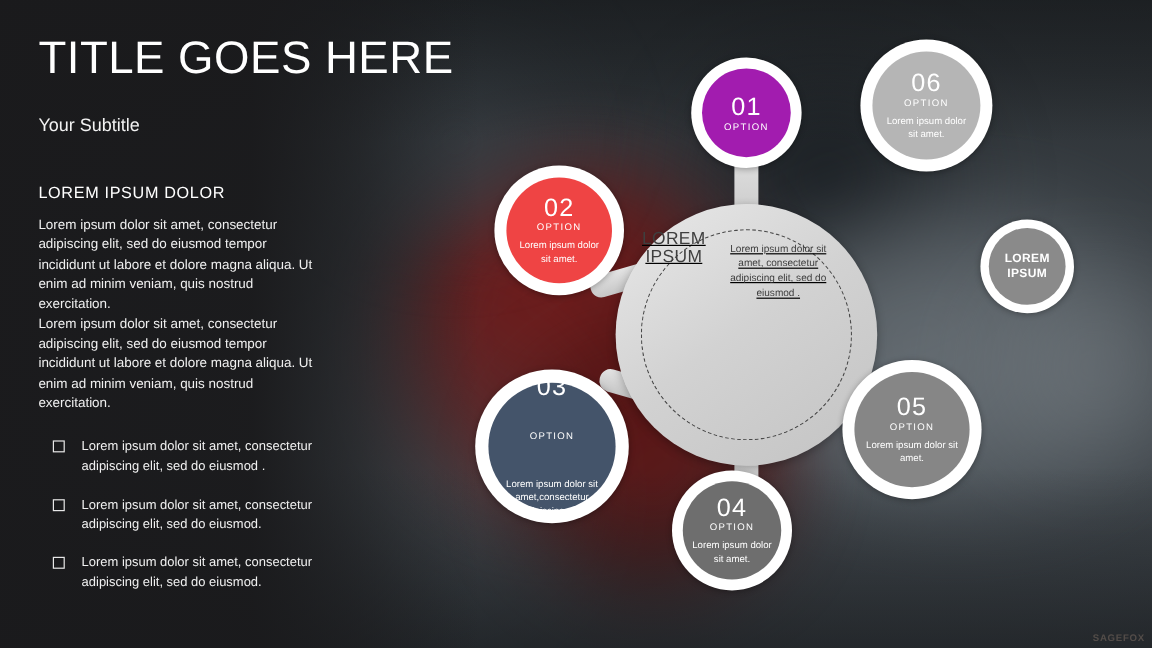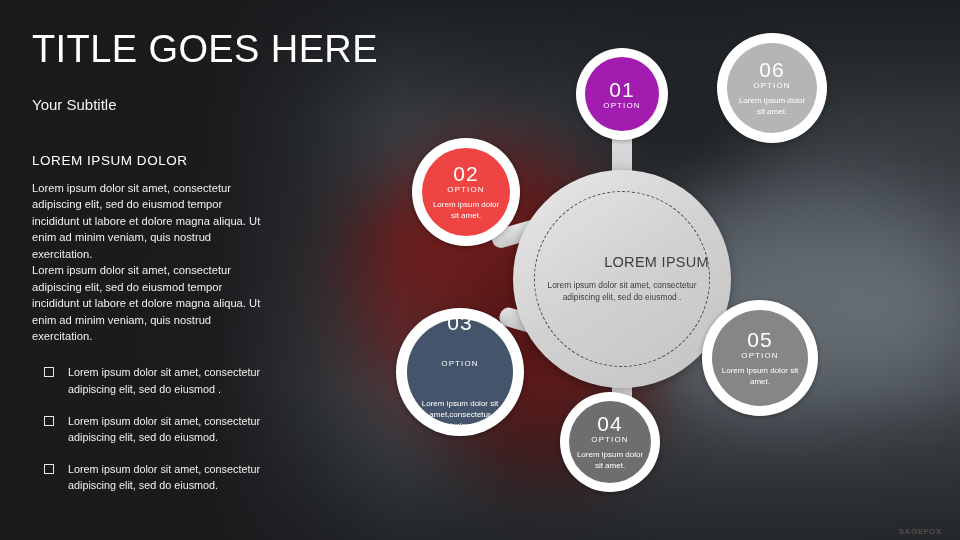--- a/index.html
+++ b/index.html
@@ -182,25 +182,26 @@
     position: absolute;
     border-radius: 50%;
     background: linear-gradient(145deg, #e9e9e9 0%, #d2d2d2 48%, #c3c3c3 100%);
     box-shadow: 0 2px 8px rgba(0,0,0,.3);
     display: flex; align-items: center; justify-content: center;
   }
   .hub-dotted {
     border-radius: 50%;
     border: 1.5px dashed #4a4a4a;
     display: flex;
-    flex-direction: column;
-    align-items: flex-end;
+    flex-direction: row;
+    align-items: flex-start;
     justify-content: center;
     text-align: center;
     box-sizing: border-box;
+    text-decoration: underline;
   }
   .hub-title {
     font-size: 14.5px;
     font-weight: 400;
     color: #3f3f3f;
     letter-spacing: .3px;
     line-height: 1;
   }
   .hub-desc {
     margin-top: 9px;
@@ -214,21 +215,21 @@
     font-size: 10px;
     font-weight: 700;
     line-height: 1.35;
     letter-spacing: .3px;
     color: #ffffff;
     text-align: center;
   }
 
   .watermark {
     position: absolute;
-    right: 18px; bottom: 4px;
+    right: 6px; bottom: 4px;
     font-size: 8px;
     font-weight: 700;
     letter-spacing: .6px;
     color: rgba(190,160,140,.30);
   }
 </style>
 </head>
 <body>
 
 <div class="slide">
@@ -337,18 +338,24 @@
     </div>
 
     <div class="node" style="left:337px; top:13px; width:110px; height:110px;">
       <div class="node-inner" style="width:90px; height:90px; background:#b5b5b5;">
         <div class="node-num">06</div>
         <div class="node-label">OPTION</div>
         <div class="node-desc">Lorem ipsum dolor sit amet.</div>
       </div>
     </div>
 
+    <div class="node" style="left:437px; top:163px; width:78px; height:78px;">
+      <div class="node-inner" style="width:64px; height:64px; background:#8a8a8a;">
+        <div class="badge-text">LOREM</div>
+        <div class="badge-text">IPSUM</div>
+      </div>
+    </div>
 
   </div>
 
   <div class="watermark">SAGEFOX</div>
 
 </div>
 
 </body></html>

